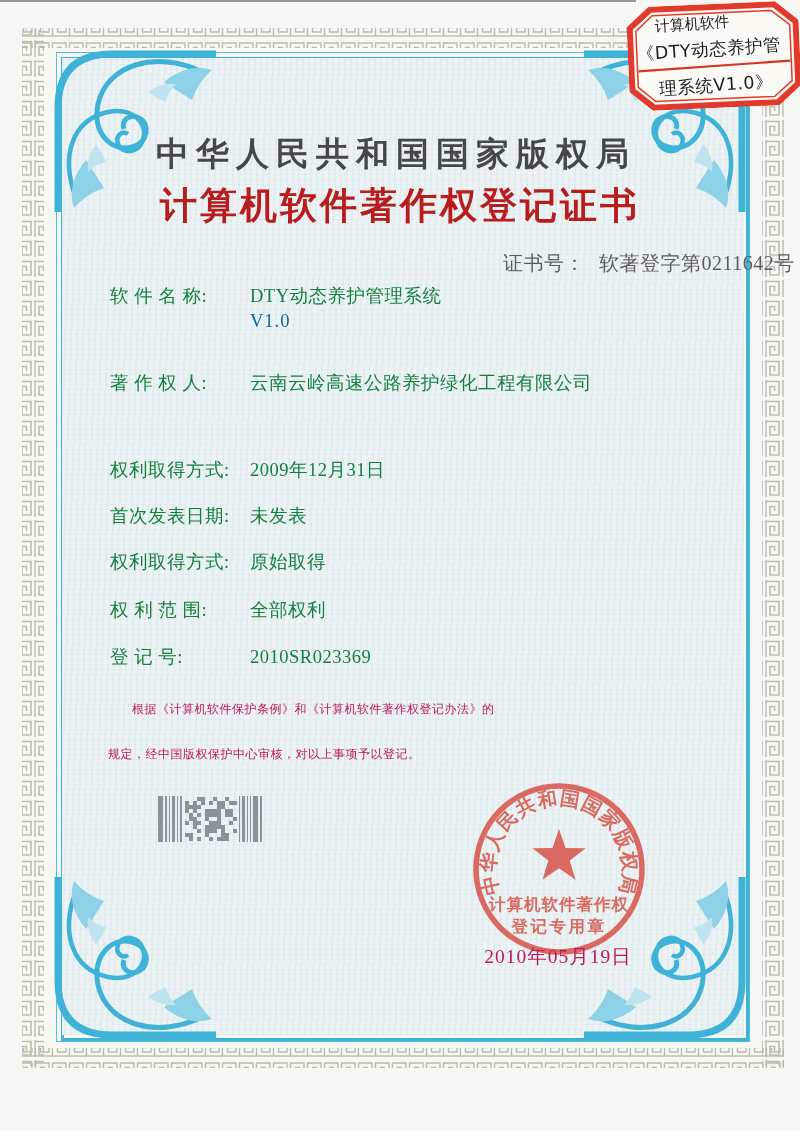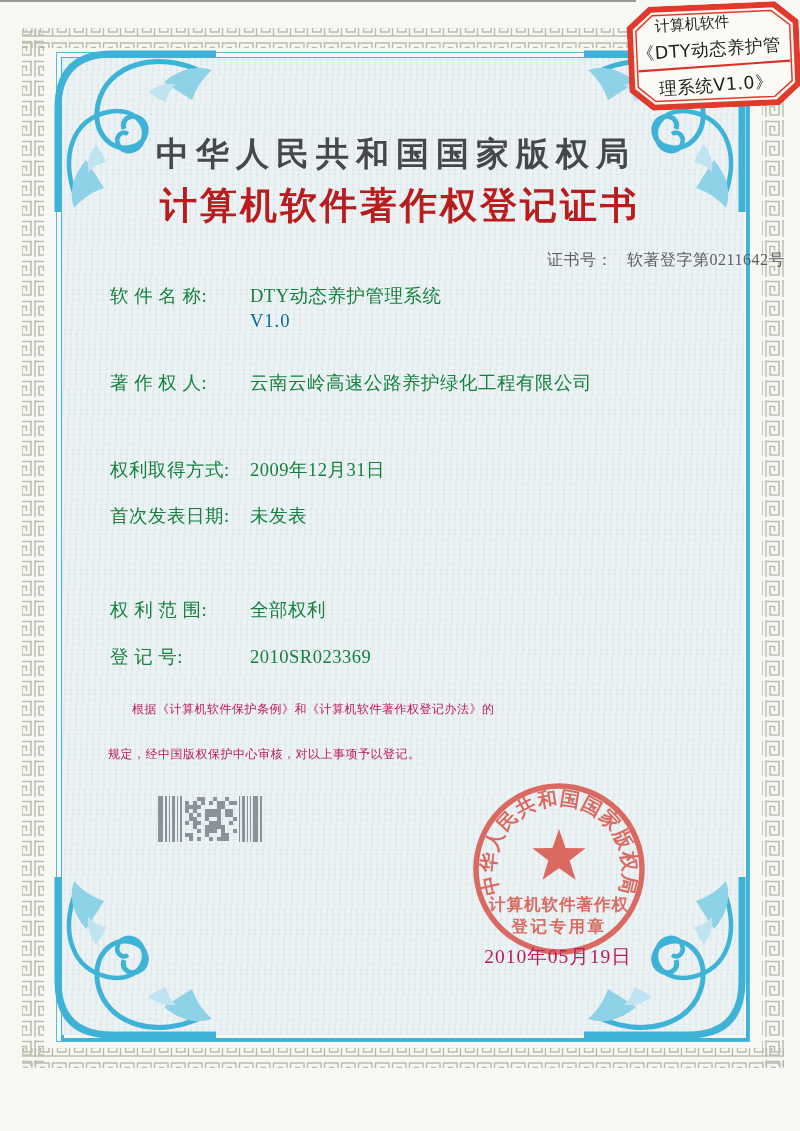--- a/index.html
+++ b/index.html
@@ -29,21 +29,21 @@
 
   .title{
     position:absolute;left:0;top:132px;width:792px;text-align:center;
     font-size:33px;font-weight:bold;letter-spacing:7px;color:#46474c;
   }
   .subtitle{
     position:absolute;left:0;top:181px;width:800px;text-align:center;
     font-size:37px;font-weight:bold;letter-spacing:3px;color:#b91c1c;
   }
   .certno{
-    position:absolute;left:503px;top:250px;font-size:16px;color:#5c5d62;letter-spacing:0.5px;white-space:nowrap;margin-left:44px;
+    position:absolute;left:503px;top:250px;font-size:20px;color:#5c5d62;letter-spacing:0.5px;white-space:nowrap;
   }
   .certno .num{margin-left:14px;}
   .frow{position:absolute;left:110px;font-size:18.5px;color:#15803d;white-space:nowrap;letter-spacing:0.5px;}
   .flabel{display:inline-block;width:140px;}
   .fvalue2{position:absolute;left:250px;font-size:18.5px;color:#0369a1;letter-spacing:1px;}
   .r1{top:283px}.r2{top:370px}.r3{top:457px}.r4{top:503px}.r5{top:549px}.r6{top:597px}.r7{top:644px}
   .v1line{top:311px}
   .statement{position:absolute;left:108px;width:600px;font-size:12px;color:#be185d;letter-spacing:0.5px;white-space:nowrap;}
   .s1{top:701px;text-indent:2em;}
   .s2{top:746px;}
@@ -142,20 +142,23 @@
   <div class="fvalue2 v1line">V1.0</div>
 
   <div class="frow r2">
     <span class="flabel">著 作 权 人:</span><span>云南云岭高速公路养护绿化工程有限公司</span>
   </div>
   <div class="frow r3">
     <span class="flabel">权利取得方式:</span><span>2009年12月31日</span>
   </div>
   <div class="frow r4">
     <span class="flabel">首次发表日期:</span><span>未发表</span>
+  </div>
+  <div class="frow r5">
+    <span class="flabel">权利取得方式:</span><span>原始取得</span>
   </div>
   <div class="frow r6">
     <span class="flabel">权 利 范 围:</span><span>全部权利</span>
   </div>
   <div class="frow r7">
     <span class="flabel">登   记   号:</span><span>2010SR023369</span>
   </div>
 
   <div class="statement s1">根据《计算机软件保护条例》和《计算机软件著作权登记办法》的</div>
   <div class="statement s2">规定，经中国版权保护中心审核，对以上事项予以登记。</div>

